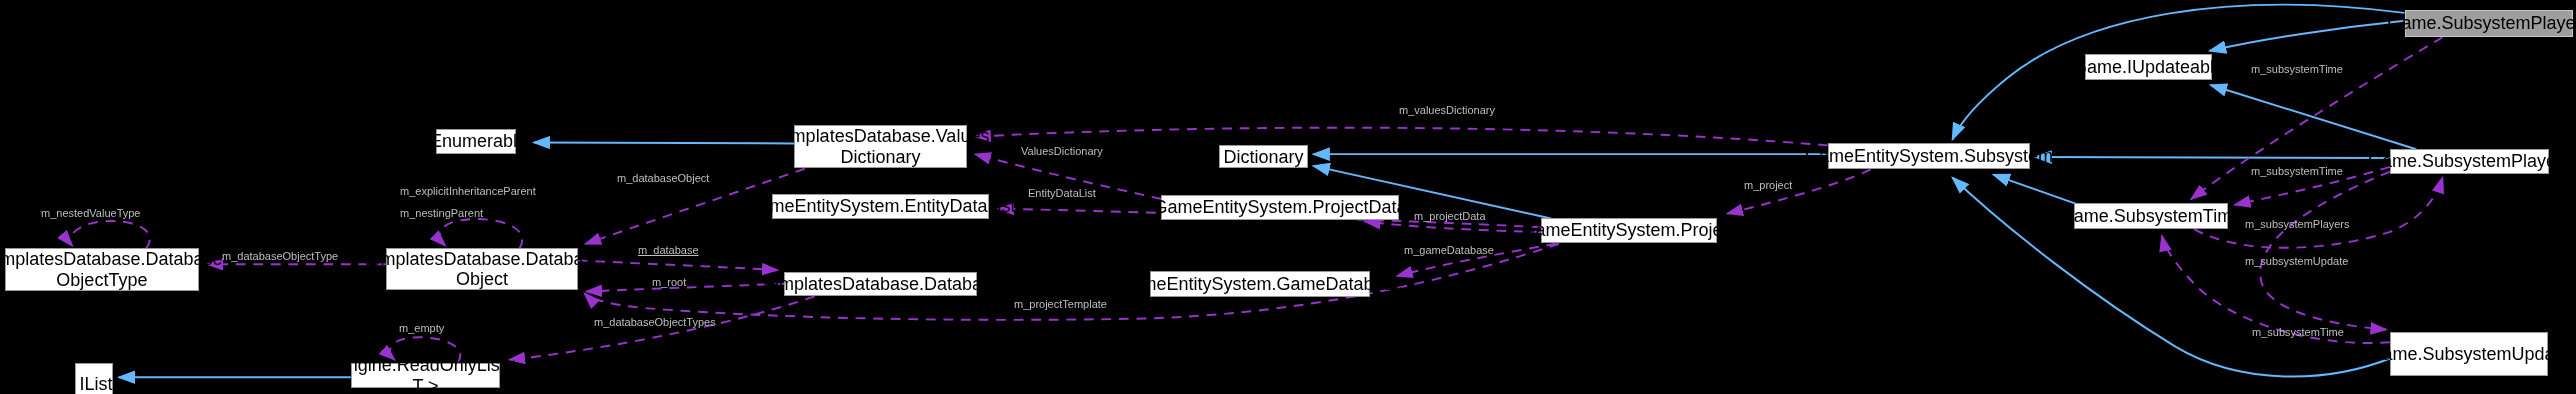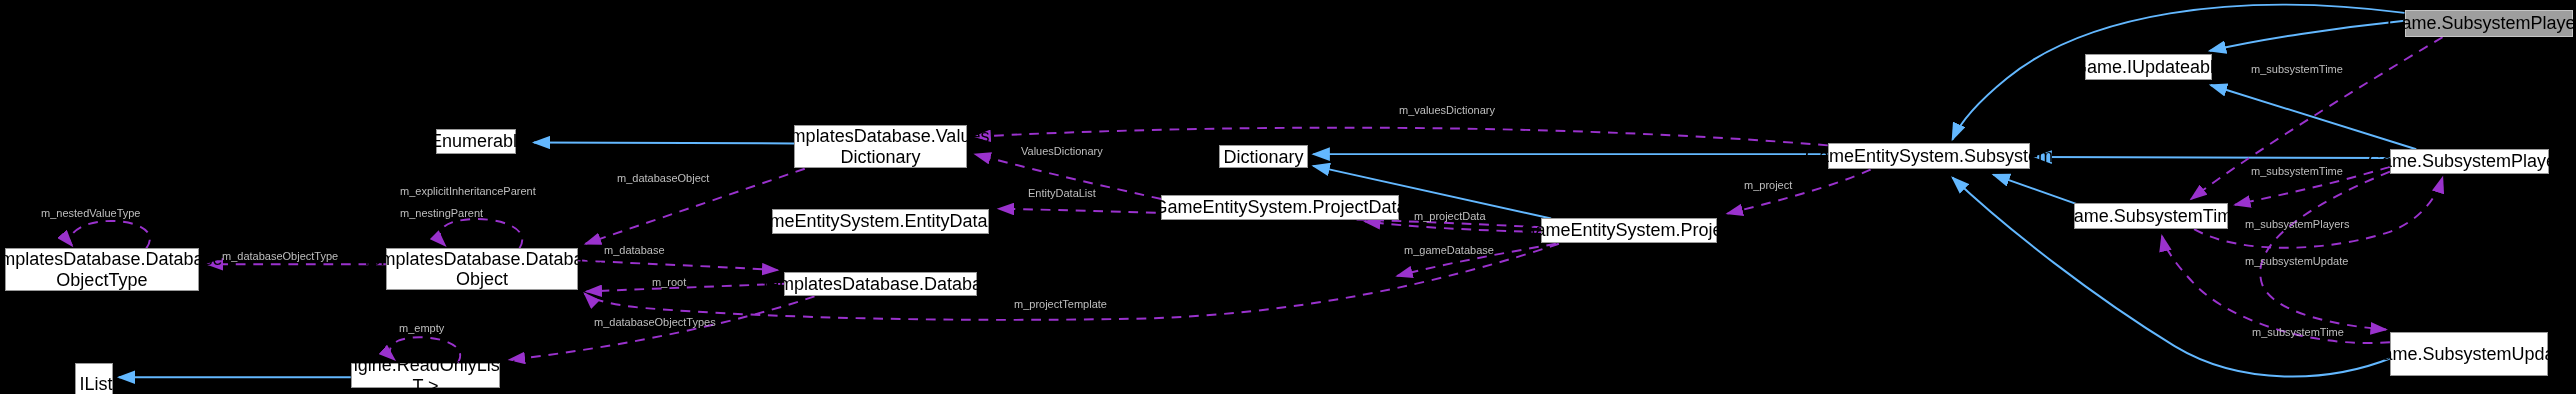--- a/index.html
+++ b/index.html
@@ -58,43 +58,44 @@
         <path d="M 2507,38 C 2450,72 2320,150 2249,204" class="usage" marker-end="url(#arrow-use)"></path>
         <path d="M 2453,171 C 2390,190 2335,201 2294,210" class="usage" marker-end="url(#arrow-use)"></path>
         <path d="M 2252,235 C 2300,262 2390,258 2452,238 C 2482,227 2500,205 2507,182" class="usage" marker-end="url(#arrow-use)"></path>
         <path d="M 2453,176 C 2365,212 2308,252 2322,292 C 2333,320 2395,334 2449,338" class="usage" marker-end="url(#arrow-use)"></path>
         <path d="M 2453,351 C 2380,357 2292,332 2253,292 C 2233,271 2222,255 2219,242" class="usage" marker-end="url(#arrow-use)"></path>
       </g>
   </svg>
 <div class="node" style="left: 436px; top: 129px; width: 80px; height: 25px;">IEnumerable</div>
     <div class="node" style="left: 794px; top: 125px; width: 173px; height: 43px;">TemplatesDatabase.Values
 Dictionary</div>
-    <div class="node" style="left: 772px; top: 194px; width: 217px; height: 25px; margin-top: 15px;">GameEntitySystem.EntityDataList</div>
+    <div class="node" style="left: 772px; top: 194px; width: 217px; height: 25px;">GameEntitySystem.EntityDataList</div>
     <div class="node" style="left: 4.9px; top: 248px; width: 194px; height: 43px;">TemplatesDatabase.Database
 ObjectType</div>
     <div class="node" style="left: 386px; top: 248px; width: 192px; height: 42px;">TemplatesDatabase.Database
 Object</div>
     <div class="node" style="left: 784px; top: 272px; width: 193px; height: 24px;">TemplatesDatabase.Database</div>
     <div class="node" style="left: 1161px; top: 195px; width: 238px; height: 25px;">GameEntitySystem.ProjectData</div>
+    <div class="node" style="left: 1150px; top: 271px; width: 220px; height: 26px;">GameEntitySystem.GameDatabase</div>
     <div class="node" style="left: 1219px; top: 145px; width: 89px; height: 23.4px;">Dictionary</div>
     <div class="node" style="left: 1541px; top: 218px; width: 176px; height: 25px;">GameEntitySystem.Project</div>
     <div class="node" style="left: 1828px; top: 143px; width: 202px; height: 26px;">GameEntitySystem.Subsystem</div>
     <div class="node" style="left: 2085px; top: 54px; width: 127px; height: 26px;">Game.IUpdateable</div>
     <div class="node" style="left: 2074px; top: 203px; width: 154px; height: 26px;">Game.SubsystemTime</div>
     <div class="node highlight" style="left: 2405px; top: 9.7px; width: 168px; height: 27px;">Game.SubsystemPlayers</div>
     <div class="node" style="left: 2390px; top: 149px; width: 159px; height: 25px;">Game.SubsystemPlayers</div>
     <div class="node" style="left: 2390px; top: 332px; width: 158px; height: 44px;">Game.SubsystemUpdate</div>
     <div class="node" style="left: 75px; top: 363px; width: 38px; height: 42px; padding-left: 7px;">IList</div>
     <div class="node" style="left: 351px; top: 363px; width: 149px; height: 25px;">Engine.ReadOnlyList&lt; T &gt;</div>
     <span class="edge-label" style="left: 41px; top: 207px;">m_nestedValueType</span>
     <span class="edge-label" style="left: 222px; top: 250px;">m_databaseObjectType</span>
     <span class="edge-label" style="left: 400px; top: 185px;">m_explicitInheritanceParent</span>
     <span class="edge-label" style="left: 400px; top: 207px;">m_nestingParent</span>
     <span class="edge-label" style="left: 617px; top: 172px;">m_databaseObject</span>
-    <span class="edge-label" style="left: 604px; top: 244px;">m_database</span>
+    <span class="edge-label" style="left: 638px; top: 244px; text-decoration: underline;">m_database</span>
     <span class="edge-label" style="left: 652px; top: 276px;">m_root</span>
     <span class="edge-label" style="left: 594px; top: 308px; margin-top: 8px;">m_databaseObjectTypes</span>
     <span class="edge-label" style="left: 399px; top: 322px;">m_empty</span>
     <span class="edge-label" style="left: 1021px; top: 145px;">ValuesDictionary</span>
     <span class="edge-label" style="left: 1028px; top: 187px;">EntityDataList</span>
     <span class="edge-label" style="left: 1399px; top: 104px;">m_valuesDictionary</span>
     <span class="edge-label" style="left: 1414px; top: 210px;">m_projectData</span>
     <span class="edge-label" style="left: 1404px; top: 244px;">m_gameDatabase</span>
     <span class="edge-label" style="left: 1014px; top: 298px;">m_projectTemplate</span>
     <span class="edge-label" style="left: 1744px; top: 179px;">m_project</span>

